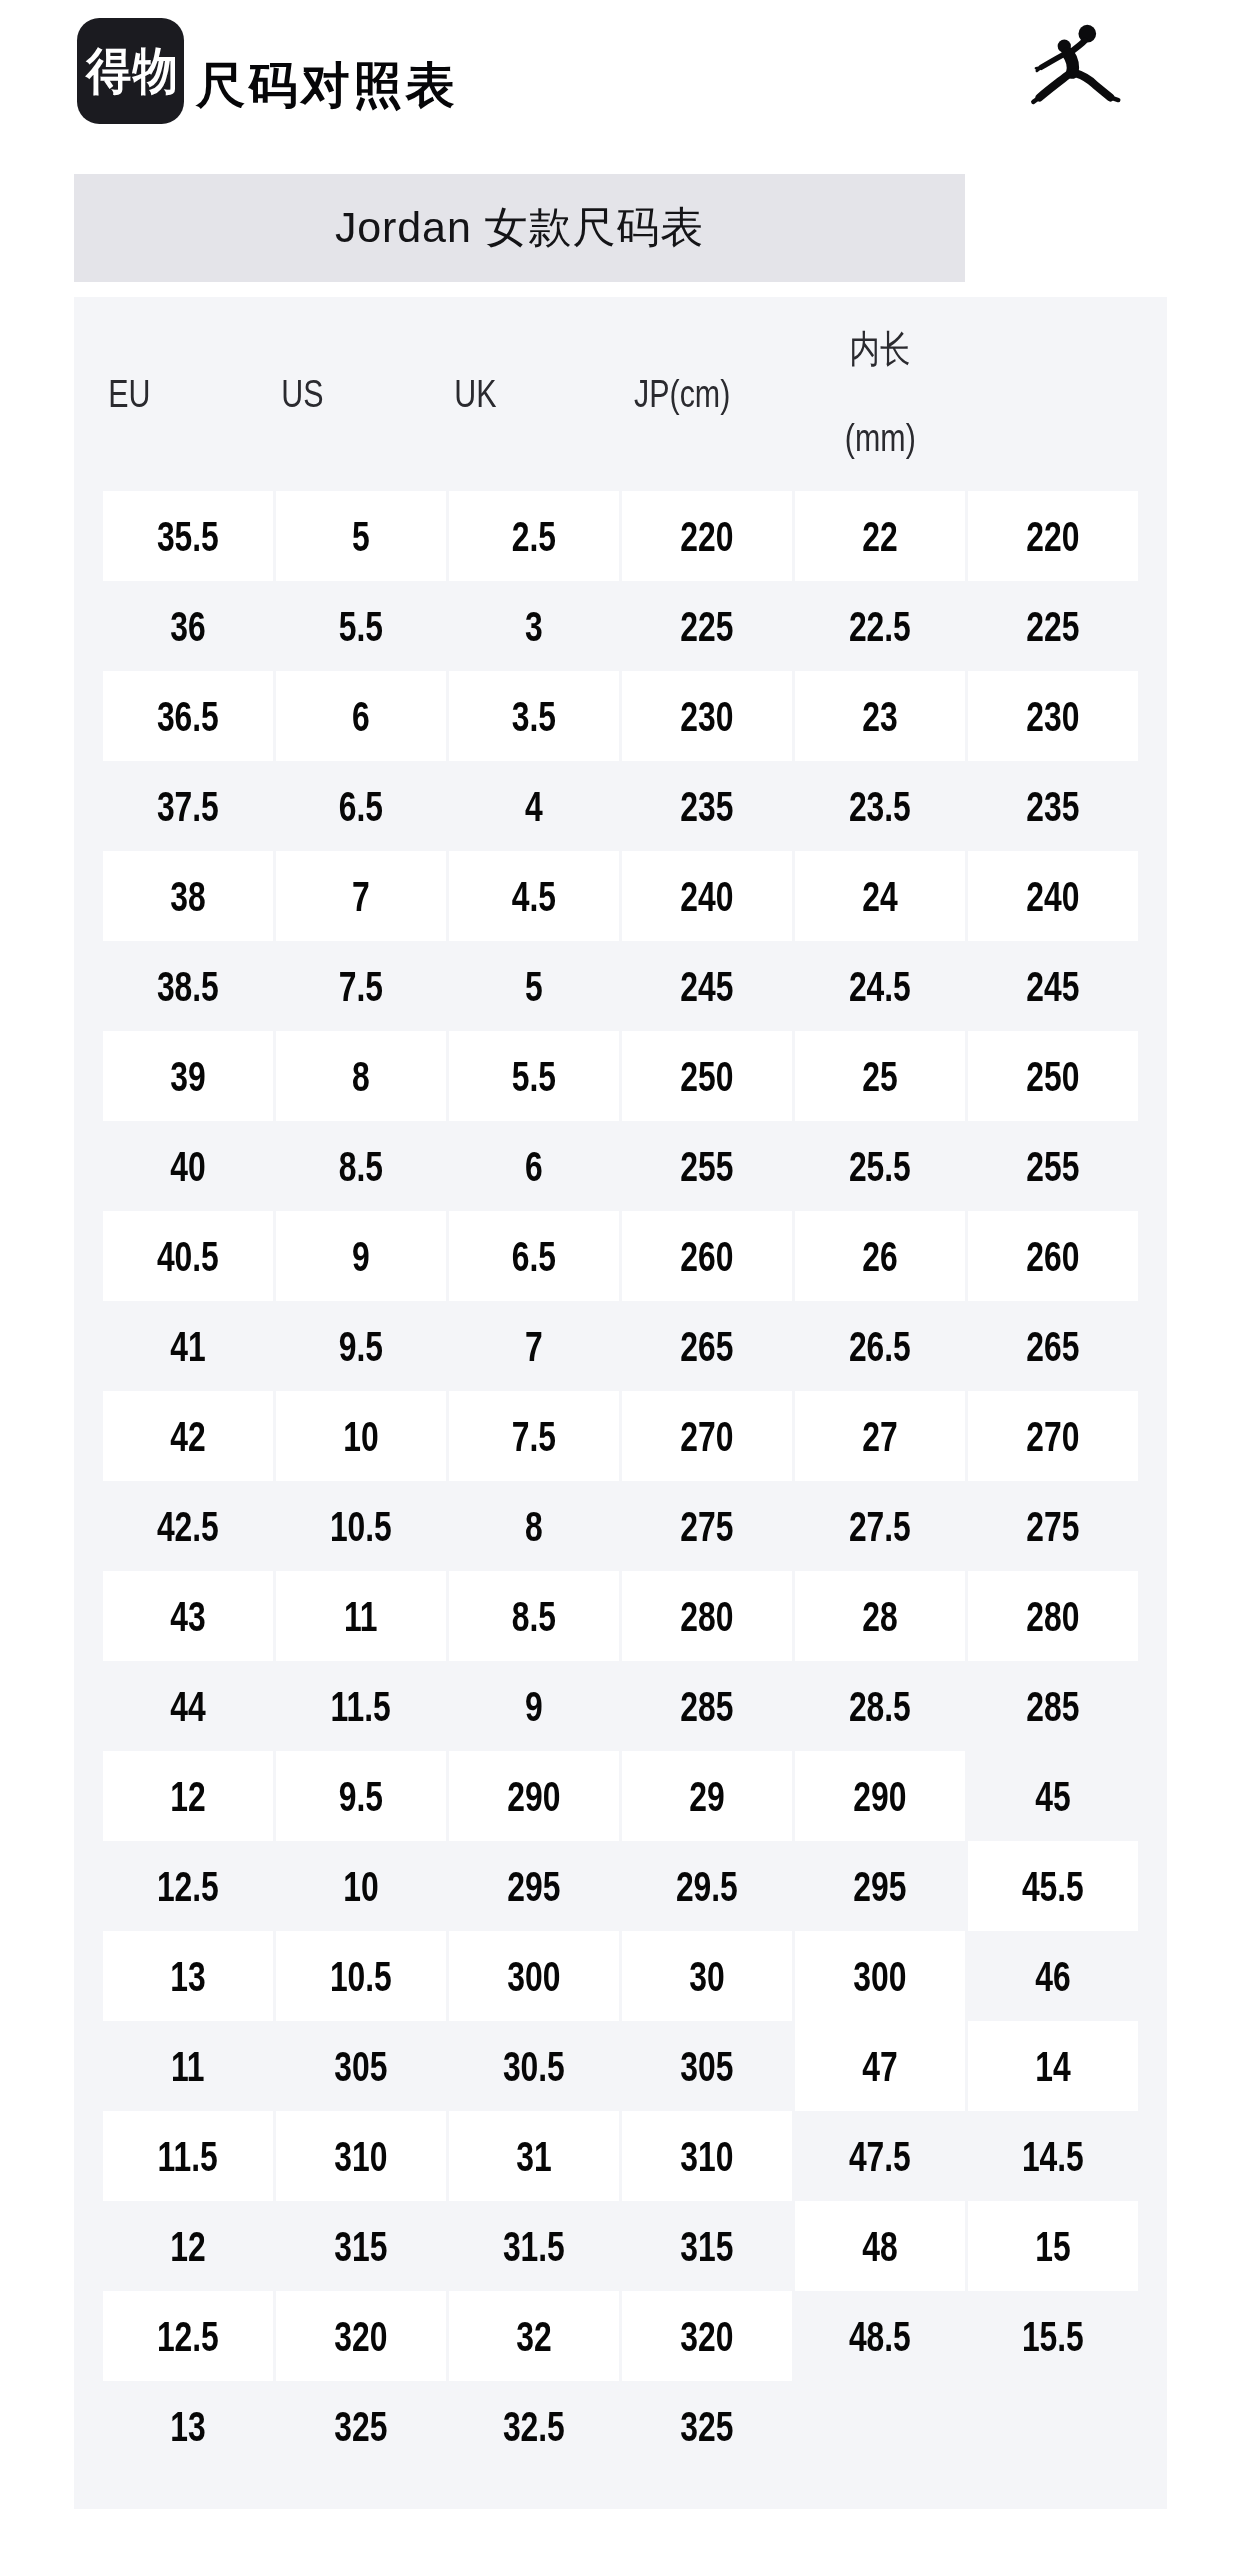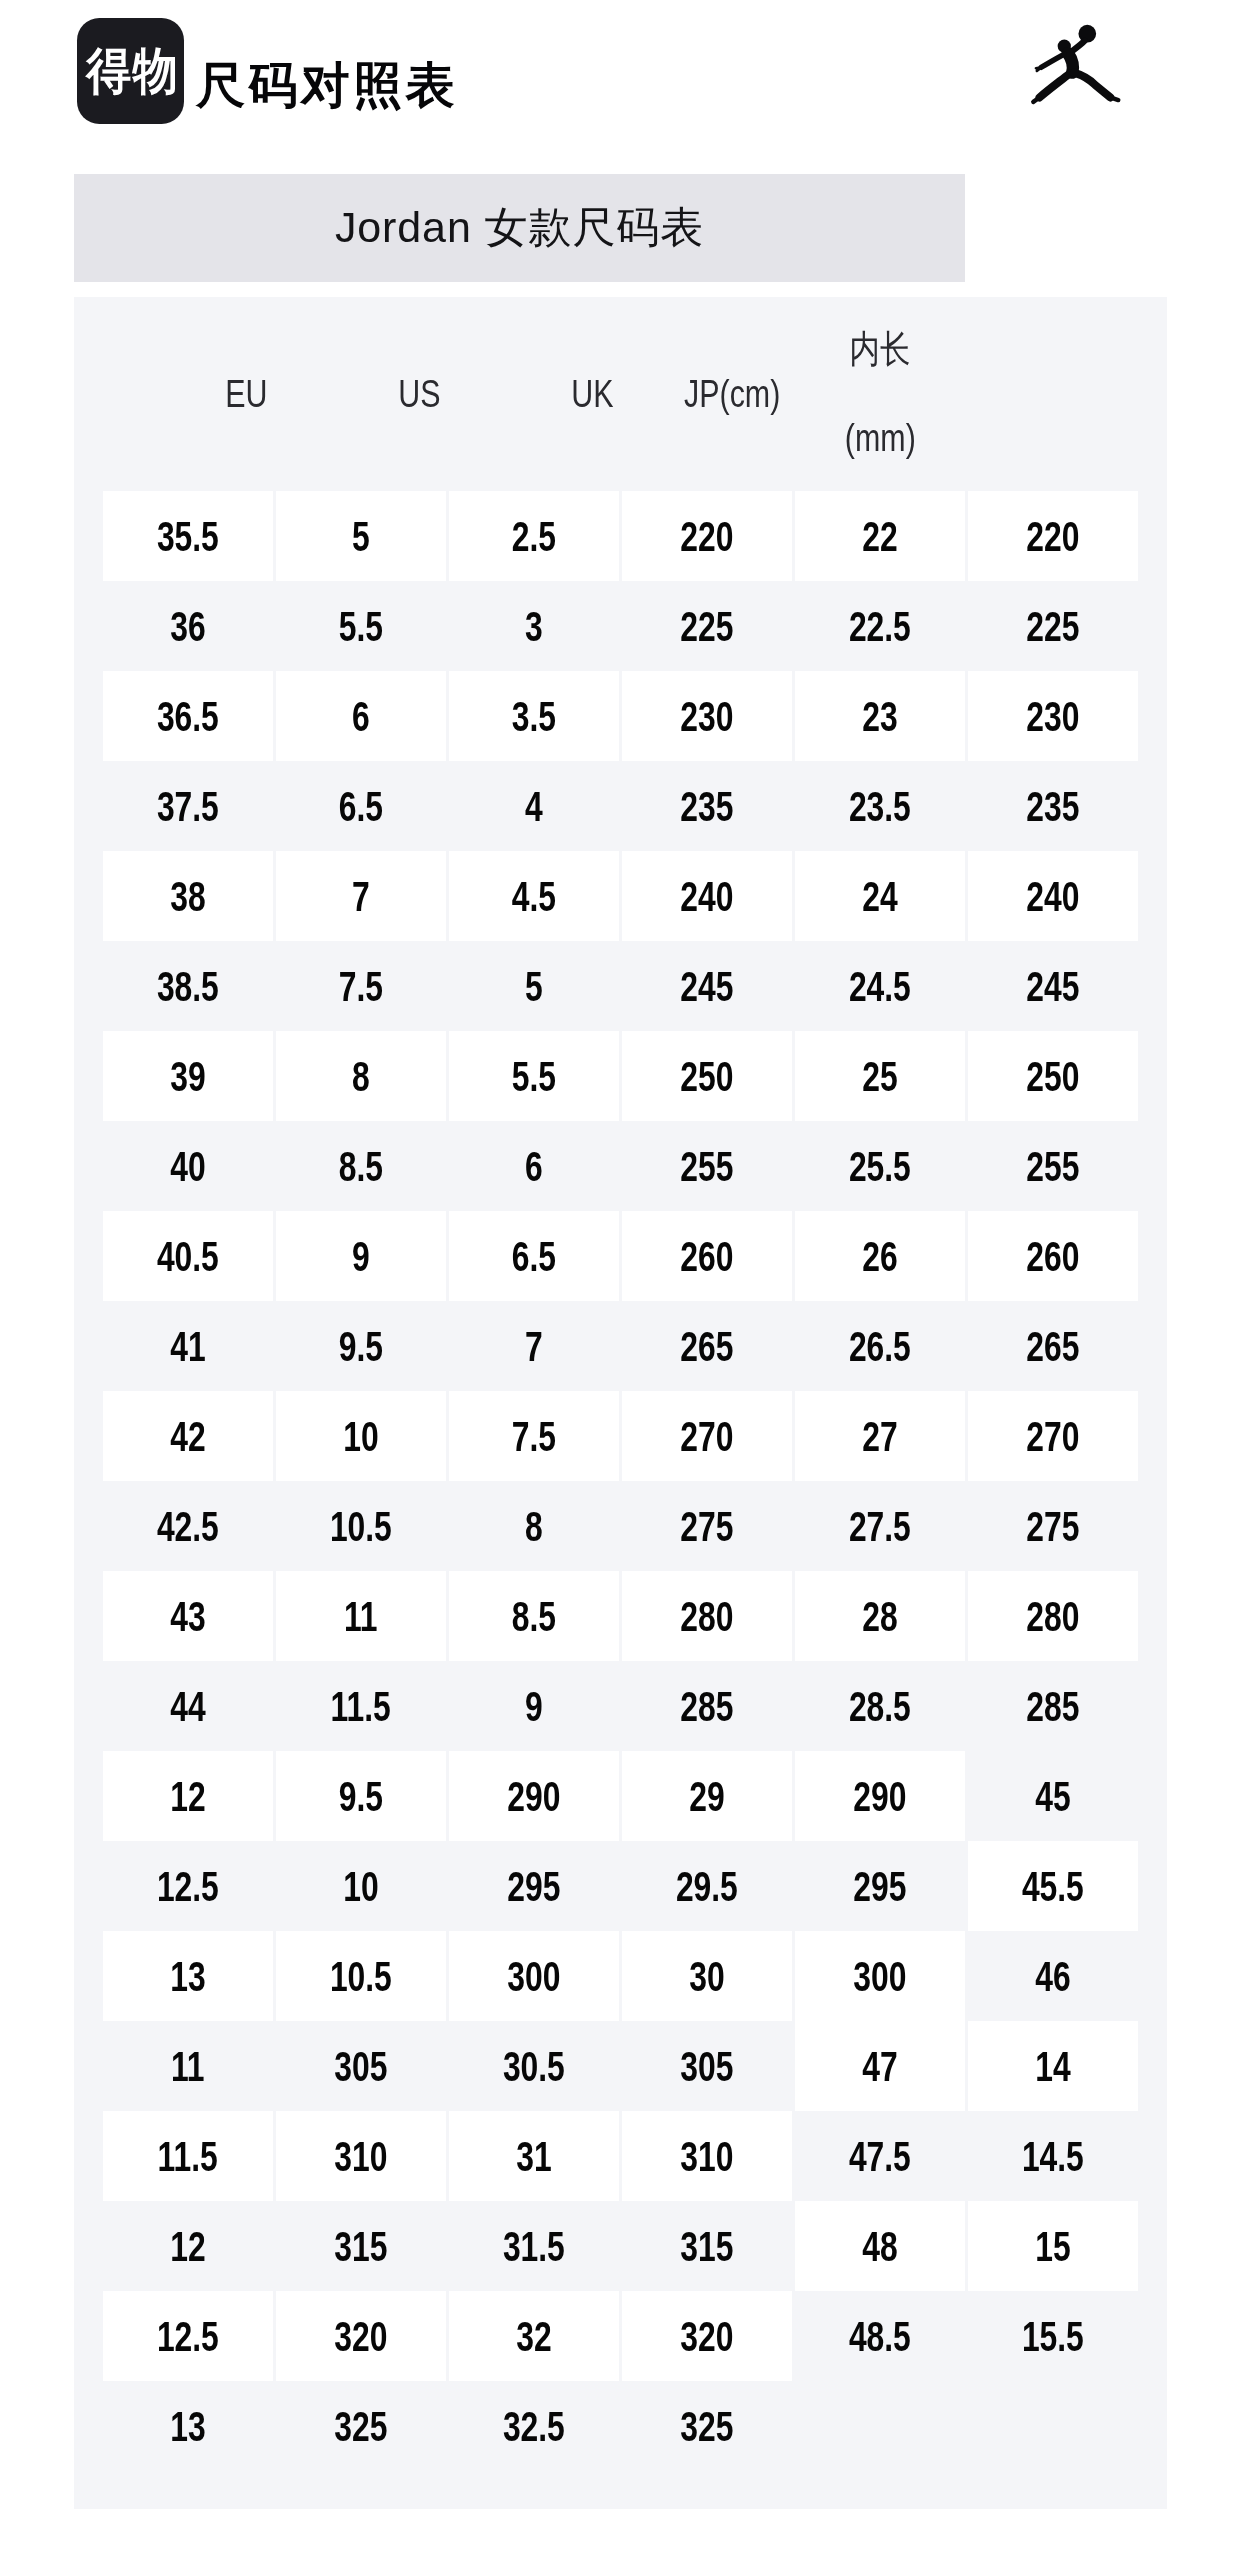--- a/index.html
+++ b/index.html
@@ -32,21 +32,21 @@
 
   
   .size-panel {
     position:absolute; left:74px; top:297px; width:1093px; height:2212px;
     background:#f4f5f8; padding:0 29px;
   }
   .header-row {
     height:194px; display:grid; grid-template-columns:repeat(6,1fr);
     column-gap:3.4px; align-items:center;
   }
-  .header-cell { text-align:right; color:#2a2a2f; font-weight:100; }
+  .header-cell { text-align:left; color:#2a2a2f; font-weight:100; }
   .header-cell .hline {
     display:inline-block; font-size:38px; line-height:89px; transform:scaleX(0.8);
     white-space:nowrap;
   }
   .header-cell.two-line { display:flex; flex-direction:column; align-items:center; }
 
   .size-grid {
     display:grid; grid-template-columns:repeat(6,1fr);
     column-gap:3.4px; row-gap:0; grid-auto-rows:90px;
   }

